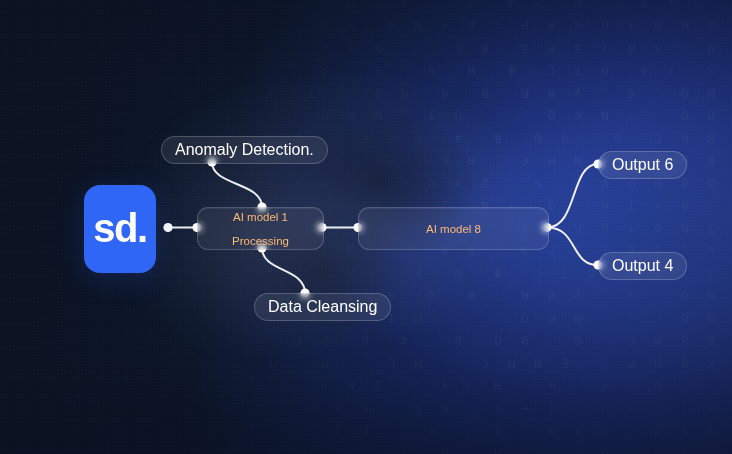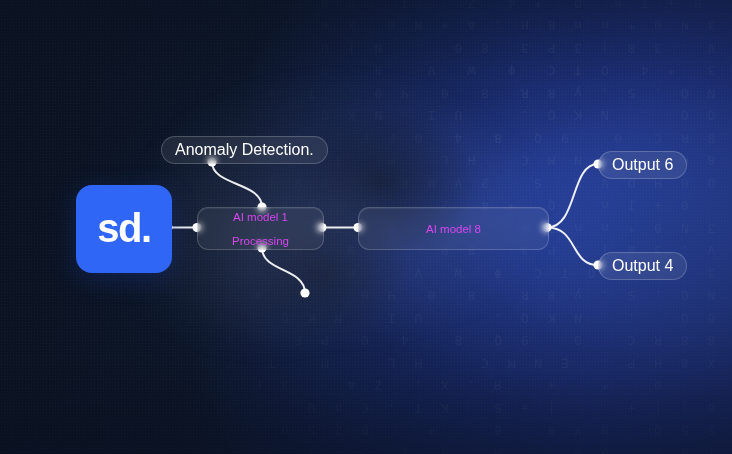--- a/index.html
+++ b/index.html
@@ -58,41 +58,41 @@
     pointer-events:none;
     -webkit-mask-image:linear-gradient(100deg,#000 0%,#000 34%,#0009 50%,#0003 66%,#0000 84%);
             mask-image:linear-gradient(100deg,#000 0%,#000 34%,#0009 50%,#0003 66%,#0000 84%);
   }
 
   
   #wires{position:absolute;inset:0;width:732px;height:454px;}
 
   
   .logo{
-    position:absolute;left:76px;top:185px;width:96px;height:88px;
+    position:absolute;left:84px;top:185px;width:72px;height:88px;
     border-radius:16px;
     background:#2f66f5;
     display:flex;align-items:center;justify-content:center;
     box-shadow:0 6px 26px #1b3fae4d;
   }
   .logo-text{
     color:#fff;font-size:40px;font-weight:700;letter-spacing:-1.5px;
     font-family:"Liberation Sans", sans-serif;
     line-height:1;margin-top:-2px;
   }
 
   
   .node{
     position:absolute;
     border:1px solid #ffffff2e;
     border-radius:11px;
     background:#ffffff0f;
     backdrop-filter:blur(3px);
     display:flex;flex-direction:column;align-items:center;justify-content:center;
-    color:#d946ef;
+    color:#fdba74;
     box-shadow:inset 0 1px 0 #ffffff12;
   }
   .node .l1{font-size:11.5px;line-height:16px;}
   .node .l2{font-size:11.5px;line-height:16px;margin-top:8px;}
 
   #node-model1{left:197px;top:207px;width:125px;height:41px;}
   #node-model2{left:358px;top:207px;width:189px;height:41px;}
 
   .pill{
     position:absolute;
@@ -181,20 +181,23 @@
     <span class="l2">Processing</span>
   </div>
 
   <div class="node" id="node-model2">
     <span class="l1">AI model 8</span>
   </div>
 
   <div class="pill" id="pill-anomaly">
     <span>Anomaly Detection.</span>
   </div>
+  <div class="pill" id="pill-cleansing">
+    <span>Data Cleansing</span>
+  </div>
   <div class="pill" id="pill-out1">
     <span>Output 6</span>
   </div>
   <div class="pill" id="pill-out2">
     <span>Output 4</span>
   </div>
 
 </div>
 
 </body></html>

